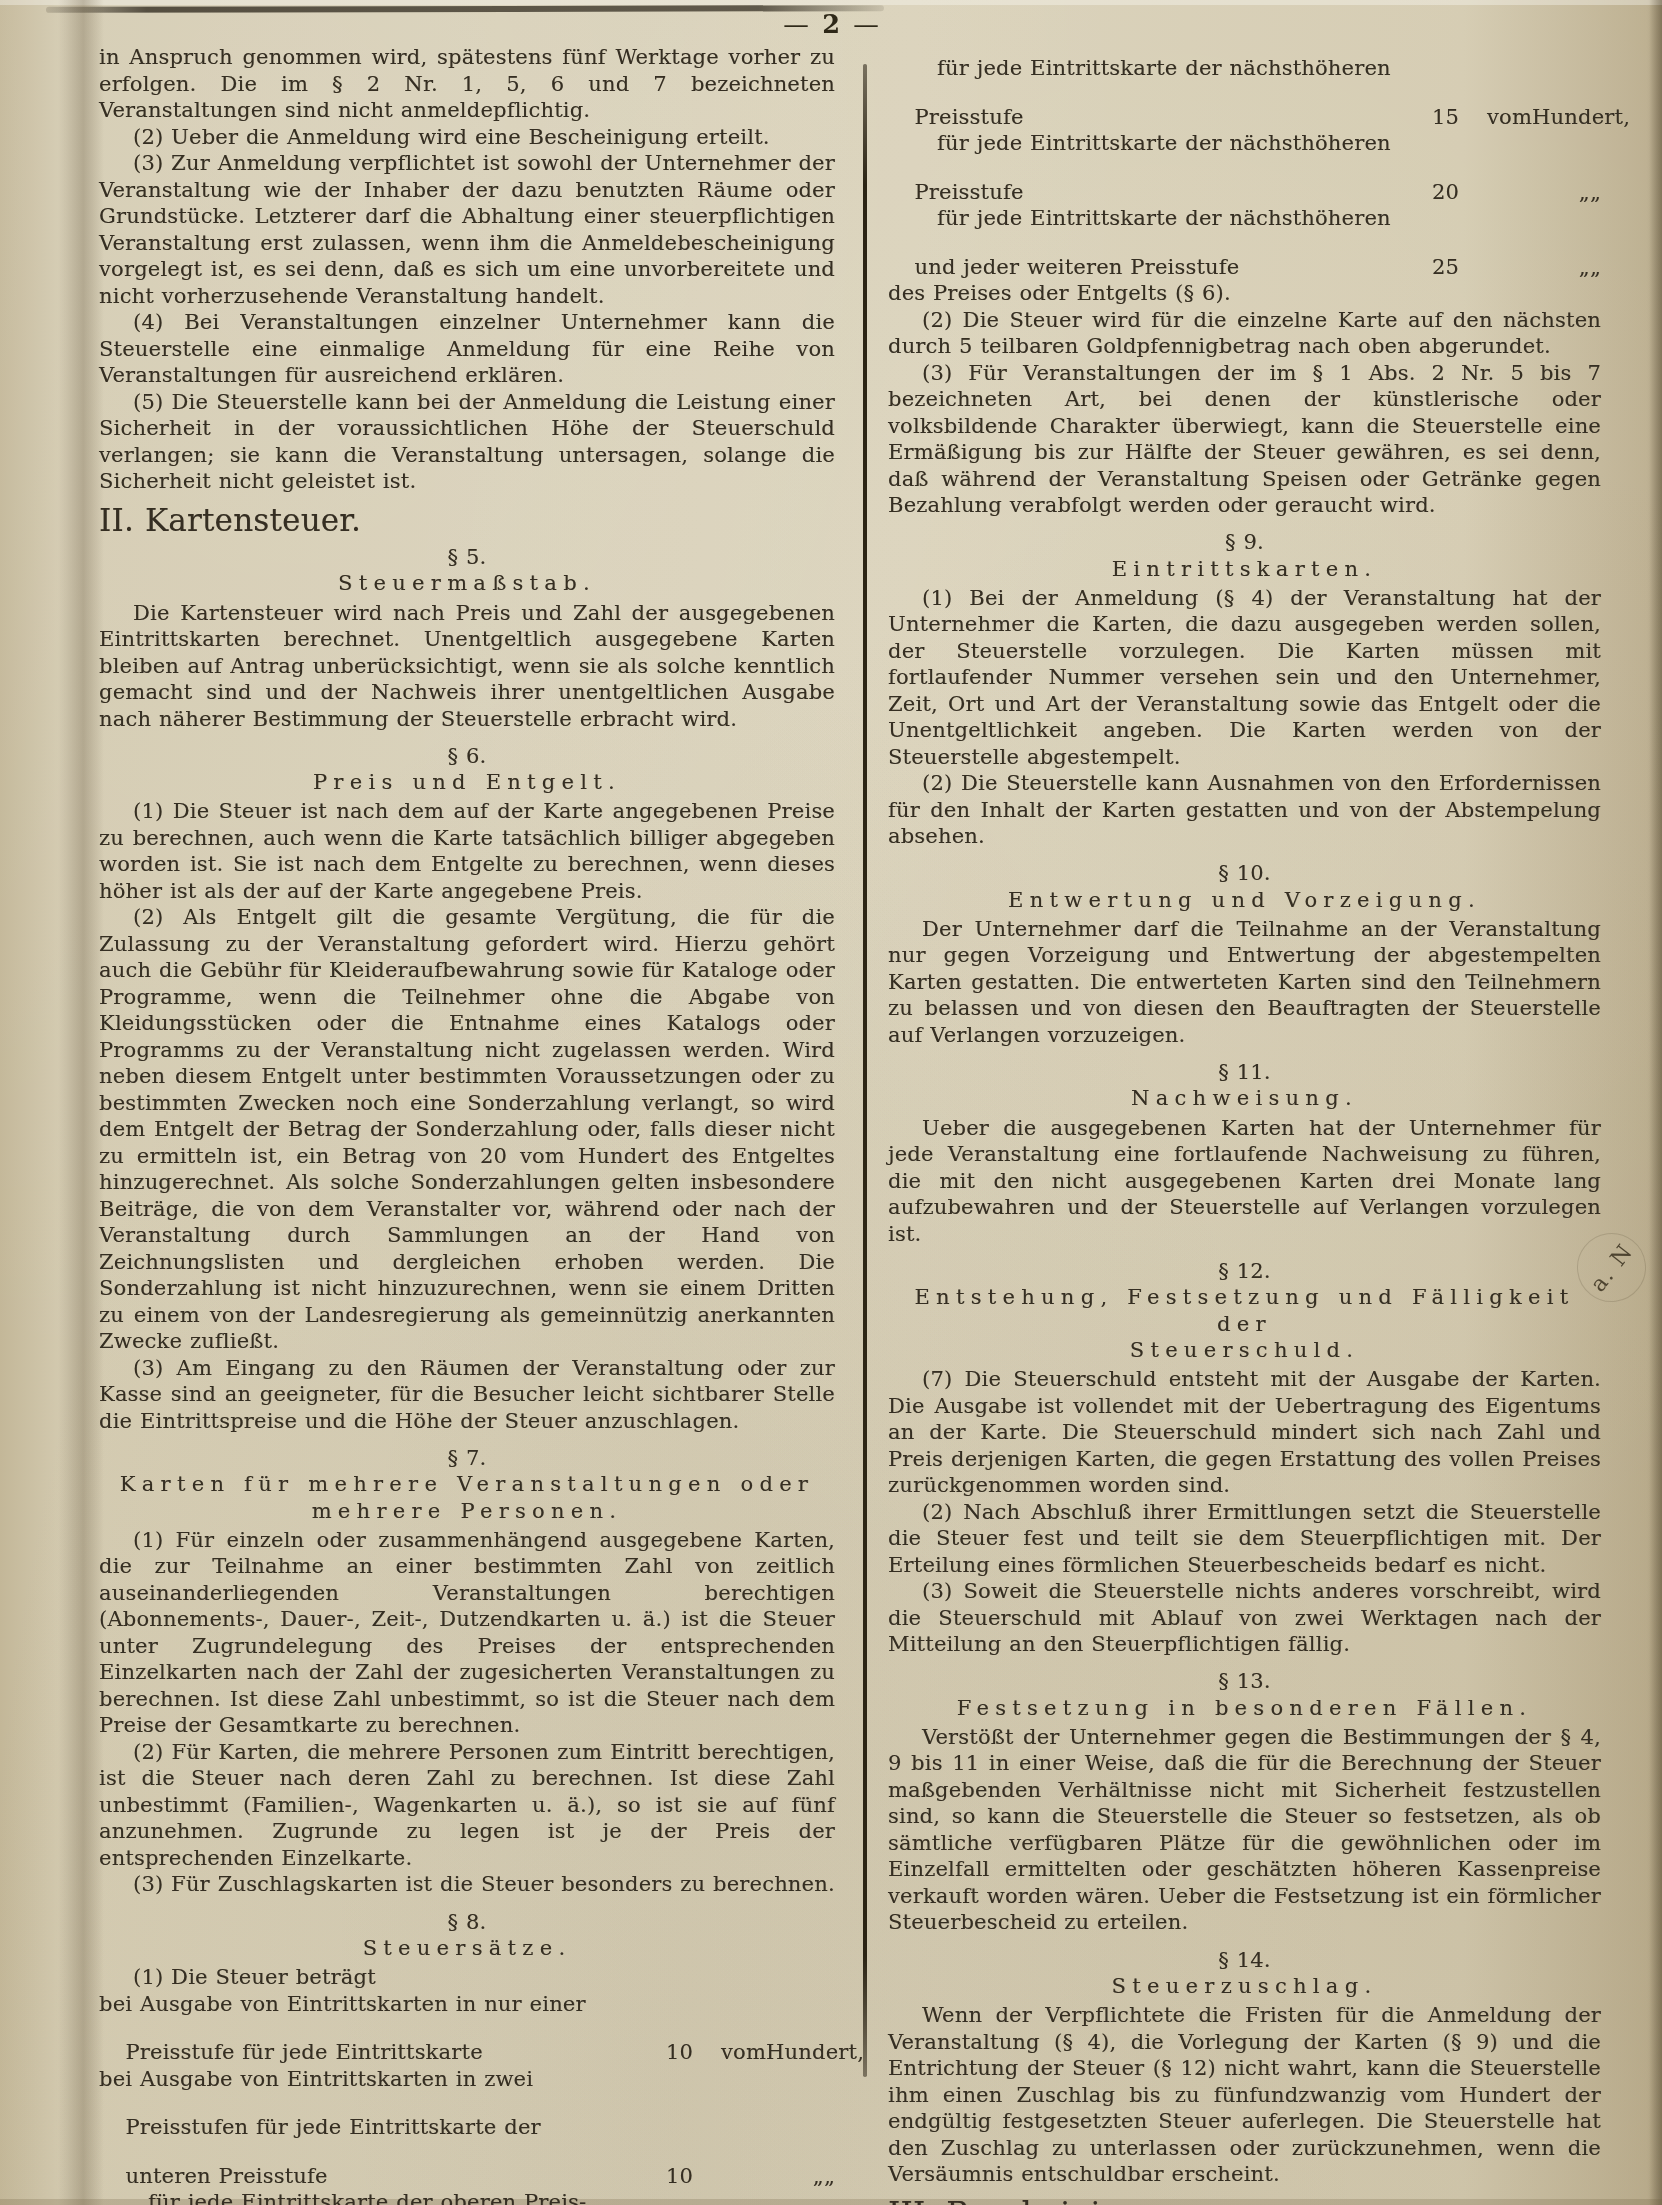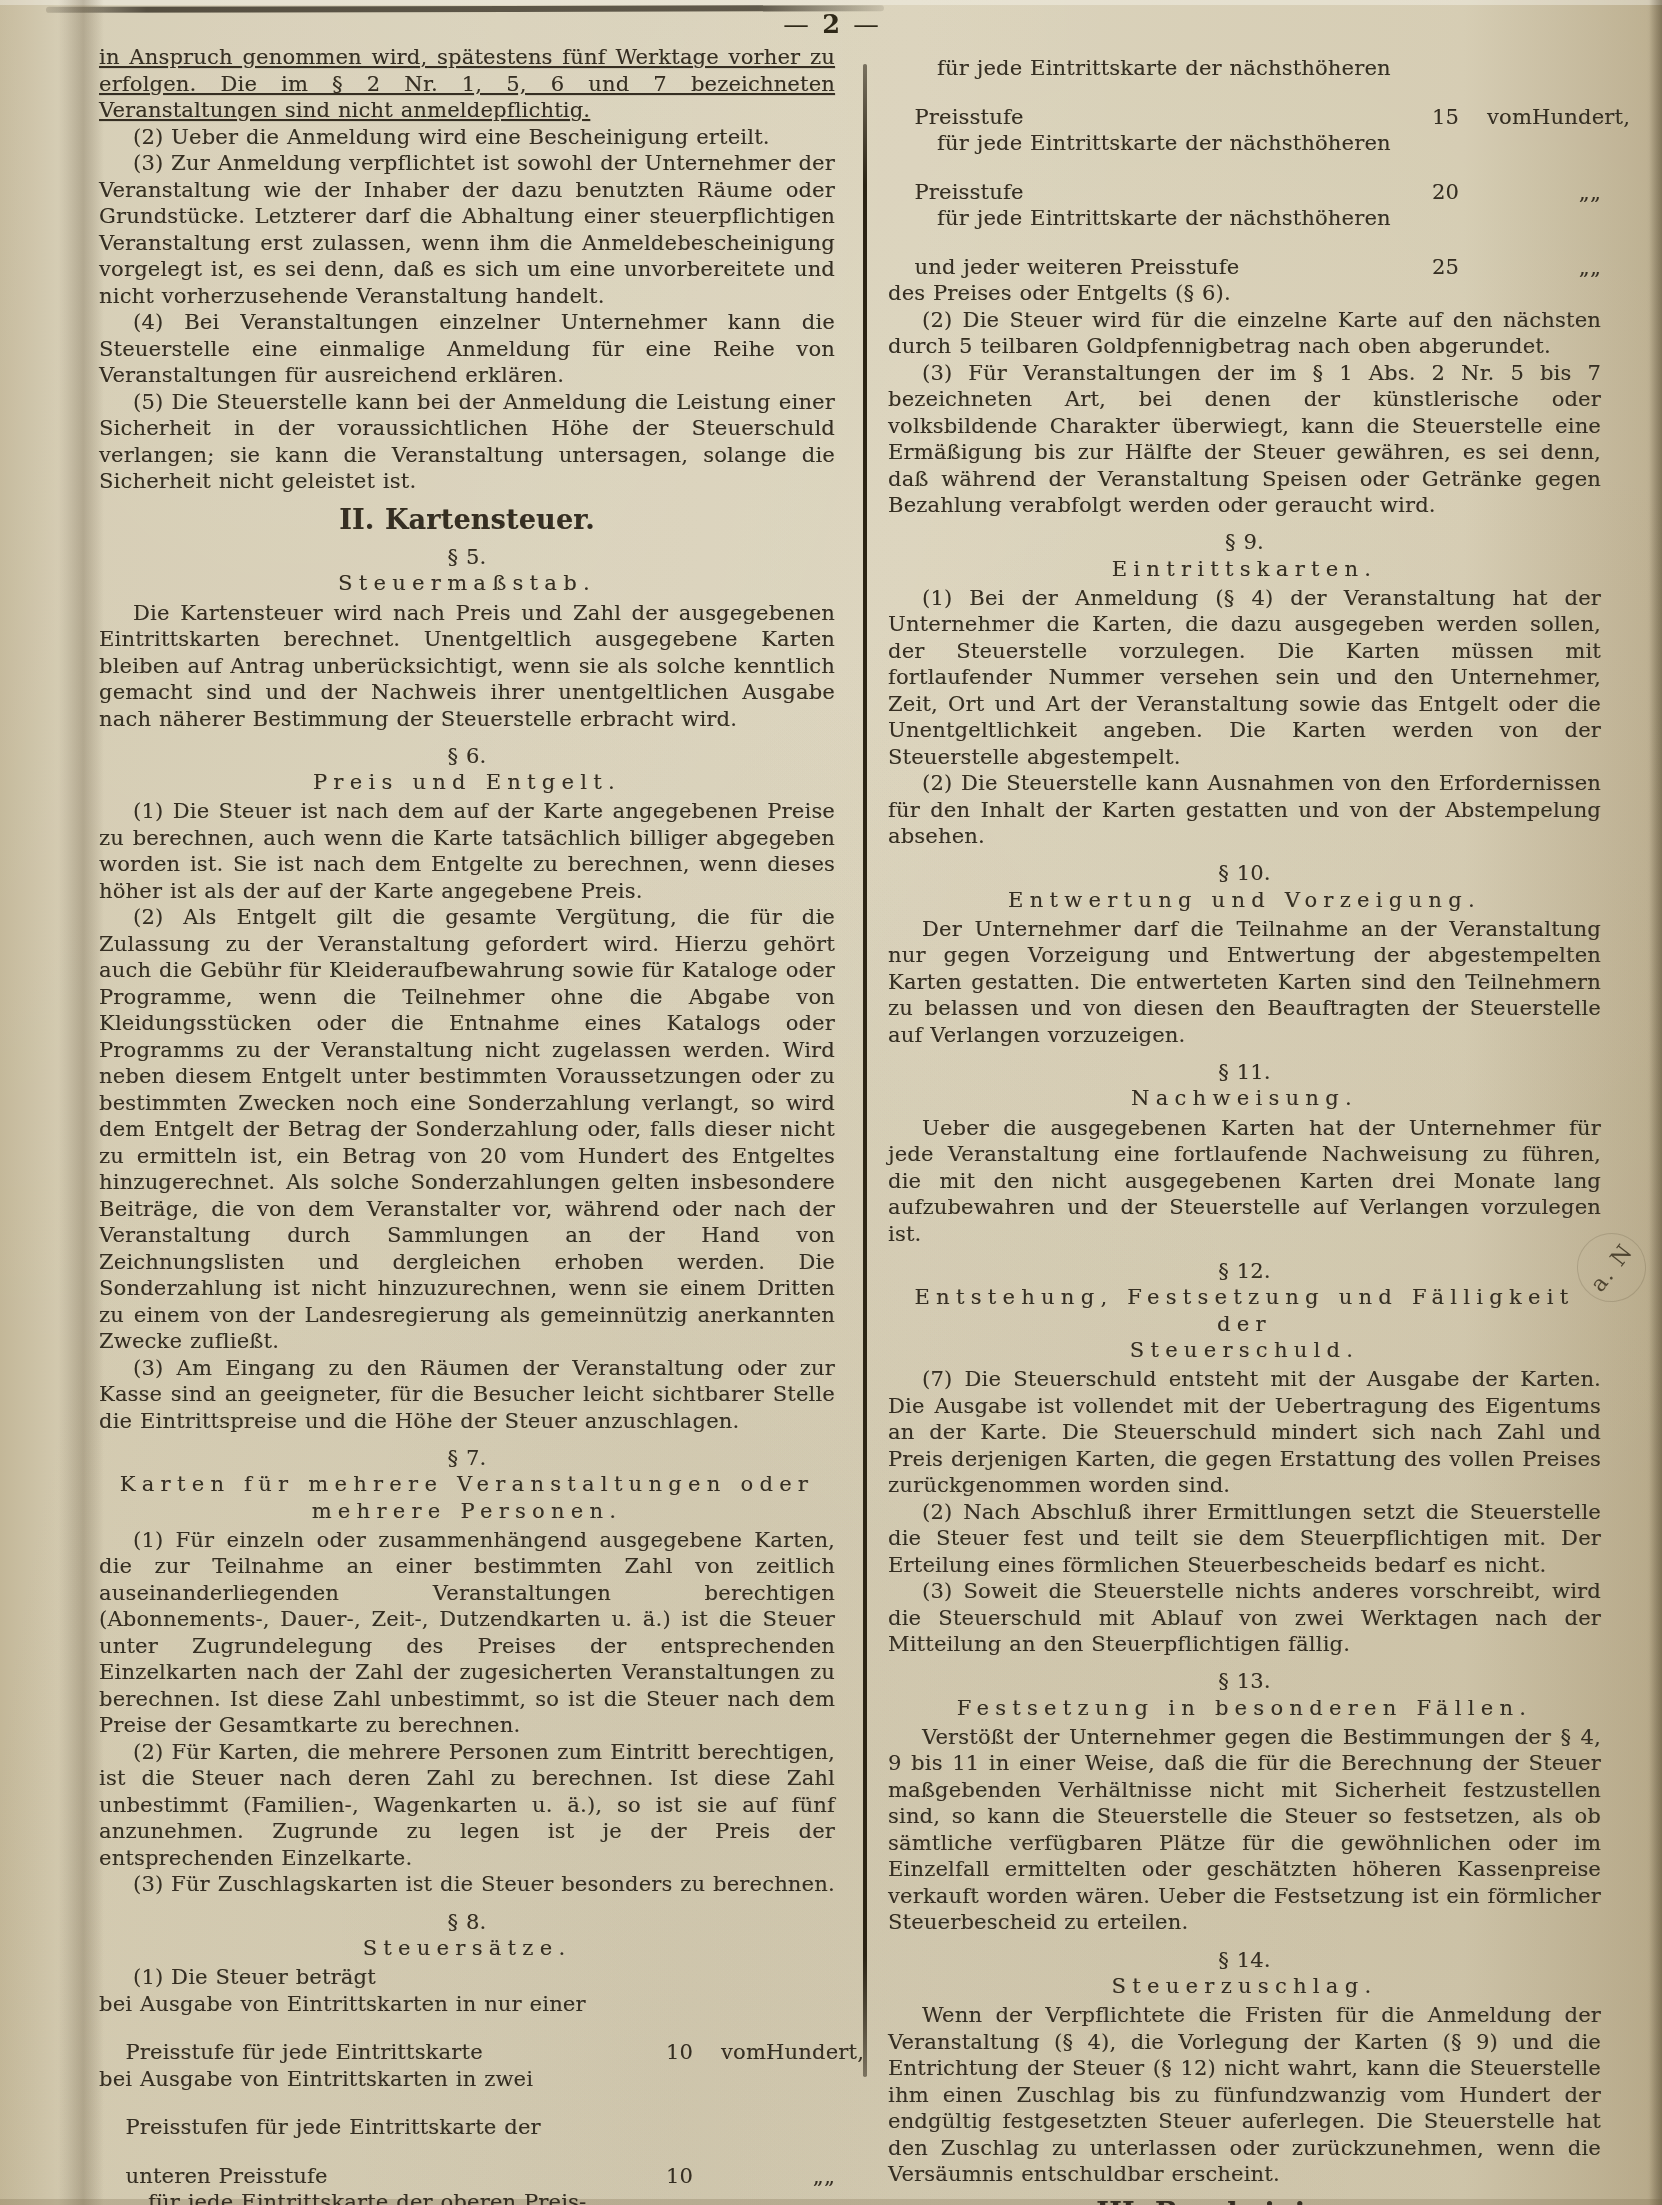--- a/index.html
+++ b/index.html
@@ -38,23 +38,23 @@
   .column-divider{position:absolute;left:863px;top:64px;width:3.5px;height:2013px;
     background:linear-gradient(180deg,rgba(40,32,18,0.55),#2b2414 6%,#2e2716 60%,#2b2414 94%,rgba(40,32,18,0.5));
     border-radius:1.8px;}
 
   .col{position:absolute;font-size:21px;line-height:26.5px;text-align:justify;
     letter-spacing:0.2px;word-spacing:0.9px;
     text-shadow:0.3px 0.3px 0.4px rgba(53,46,34,0.35);}
   .col-left{left:99px;top:44px;width:736px;}
   .col-right{left:888px;top:55px;width:713px;}
 
-  .block-cont{margin:0;text-decoration:underline;}
+  .block-cont{margin:0;}
   .block-para{margin:0;text-indent:34px;}
-  .block-chapter{margin:12.4px 0 1.8px;text-align:center;font-weight:700;font-size:27px;text-indent:0;}
+  .block-chapter{margin:12.4px 0 1.8px;font-weight:400;font-size:31px;text-indent:0;}
   .block-section{margin:10.6px 0 0;text-align:center;text-indent:0;}
   .block-title{margin:0 0 2.6px;text-align:center;text-indent:0;letter-spacing:0.30em;}
   .block-title .tline{text-align:center;}
 
   .rates{margin:0;}
   .rate-line{display:flex;justify-content:space-between;align-items:baseline;text-align:left;}
   .rate-text{flex:1 1 auto;}
   .ind-0{padding-left:0;}
   .ind-1{padding-left:26.5px;margin-top:22px;}
   .ind-2{padding-left:49px;}

